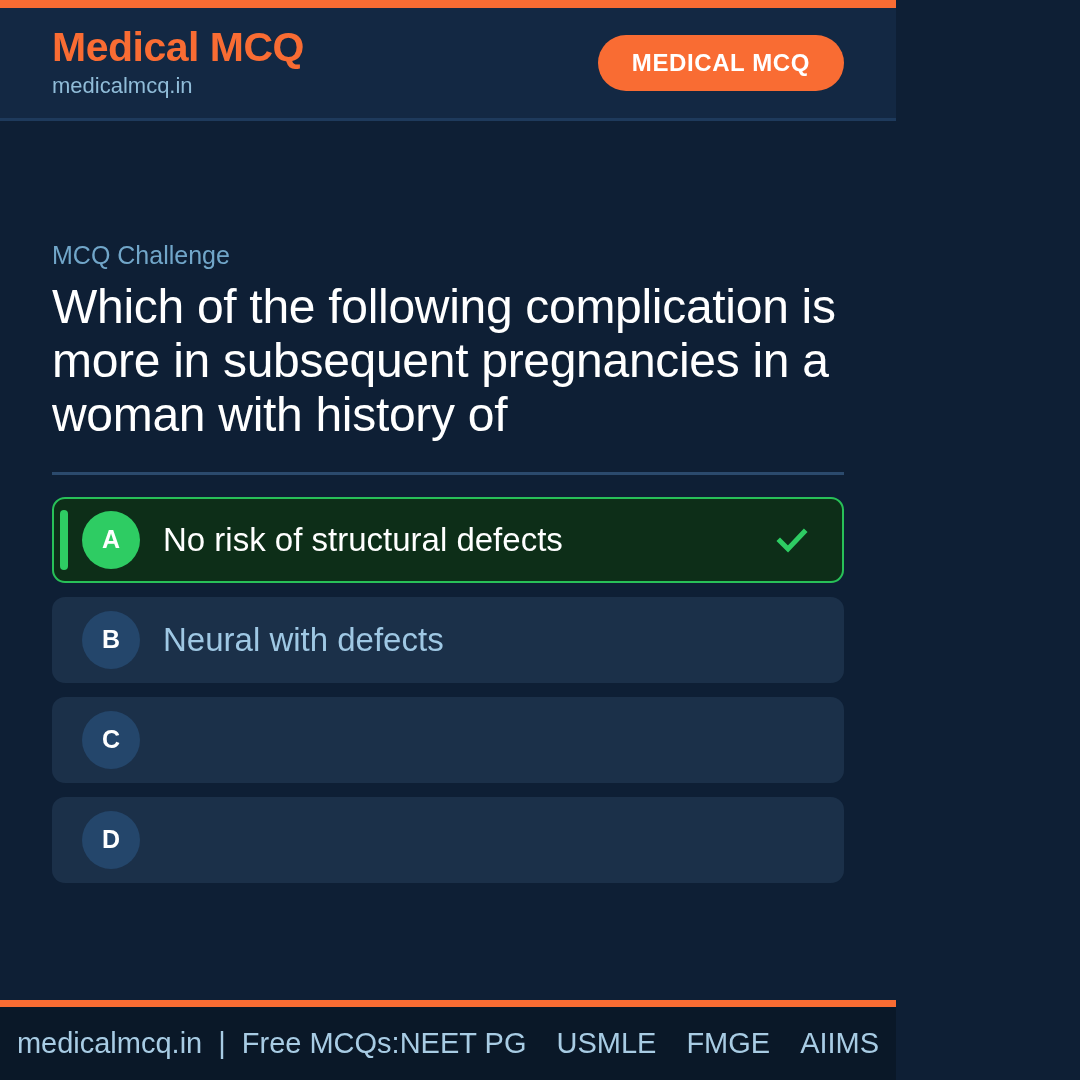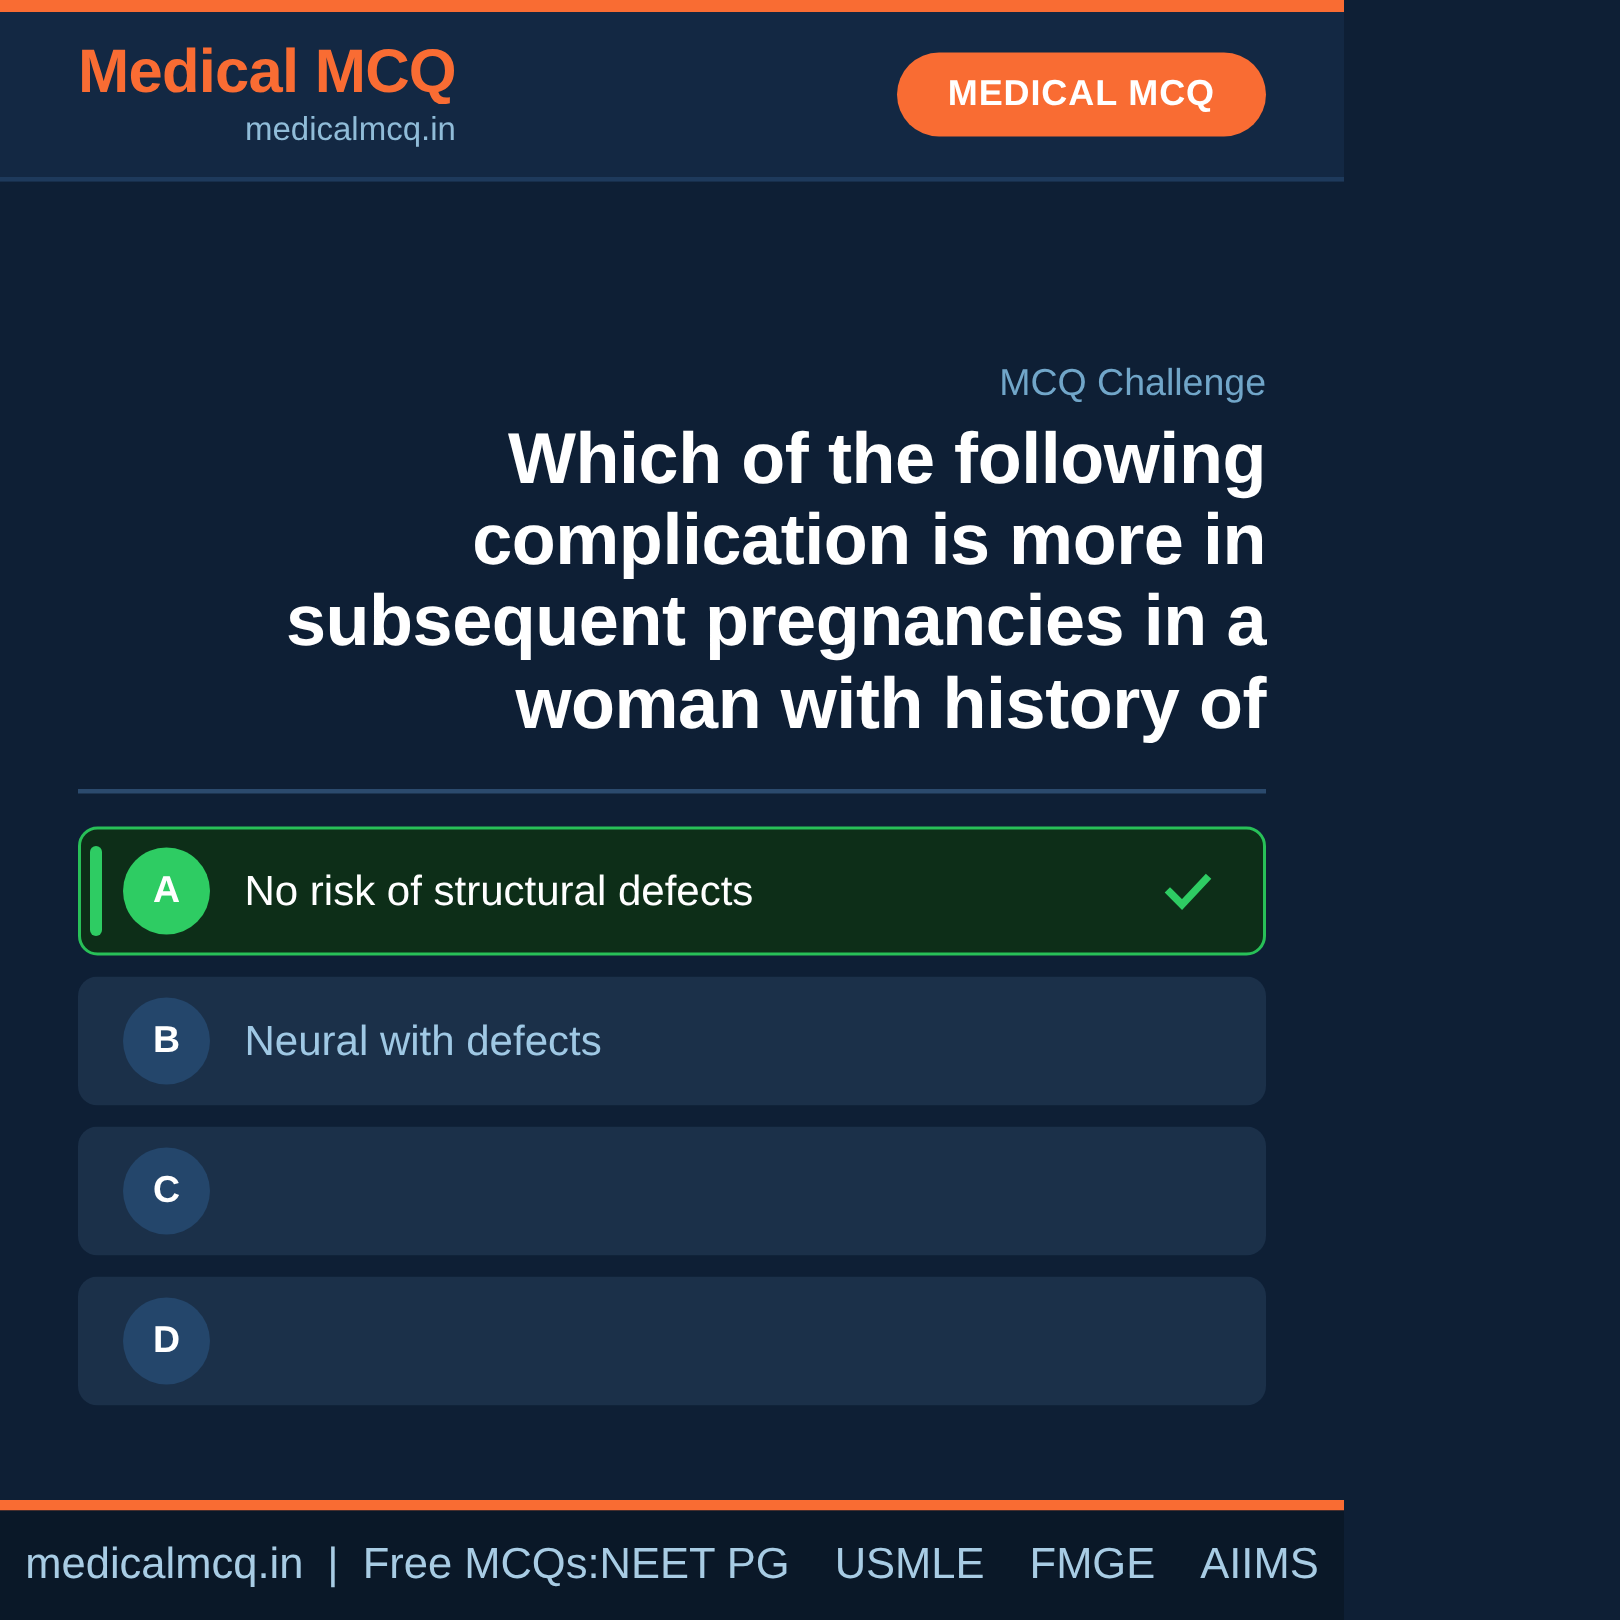--- a/index.html
+++ b/index.html
@@ -6,21 +6,21 @@
   html, body {
     width:1080px; height:1080px;
     background:#0e1f35;
     font-family:"Liberation Sans", sans-serif;
     overflow:hidden;
   }
   .page {
     position:relative;
     width:896px; height:1080px;
     background:#0e1f35;
-    display:flex; flex-direction:column;text-align:right;
+    display:flex; flex-direction:column;
   }
 
   
   .top-strip {
     height:8px; width:100%;
     background:#f96c33;
     flex:0 0 auto;
   }
 
   
@@ -51,21 +51,21 @@
   .main {
     flex:1 1 auto;
     padding:0 52px;
     position:relative;
   }
   .eyebrow {
     color:#71a6c9; font-size:25px;
     margin-top:120px;
   }
   .question {
-    color:#ffffff; font-size:48px; font-weight:bold;
+    color:#ffffff; font-size:48px; font-weight:normal;
     line-height:1.13; margin-top:10px;
     letter-spacing:-0.3px;
     max-width:930px;
   }
   .divider {
     height:3px; background:#2b4a6d;
     margin-top:29px; margin-bottom:22px;
     width:100%;
   }
 
@@ -93,21 +93,21 @@
   .letter {
     flex:0 0 auto;
     width:58px; height:58px; border-radius:50%;
     background:#24466b; color:#ffffff;
     font-size:25px; font-weight:bold;
     display:flex; align-items:center; justify-content:center;
   }
   .option.correct .letter { background:#2ecc63; color:#ffffff; }
   .option-text {
     margin-left:23px;
-    font-size:28px; color:#9fc8e4;
+    font-size:33px; color:#9fc8e4;
     white-space:nowrap;
   }
   .option.correct .option-text { color:#ffffff; }
   .check {
     margin-left:auto;
     width:40px; height:40px;
     display:flex; align-items:center; justify-content:center;
   }
   .check svg { display:block; }
 

